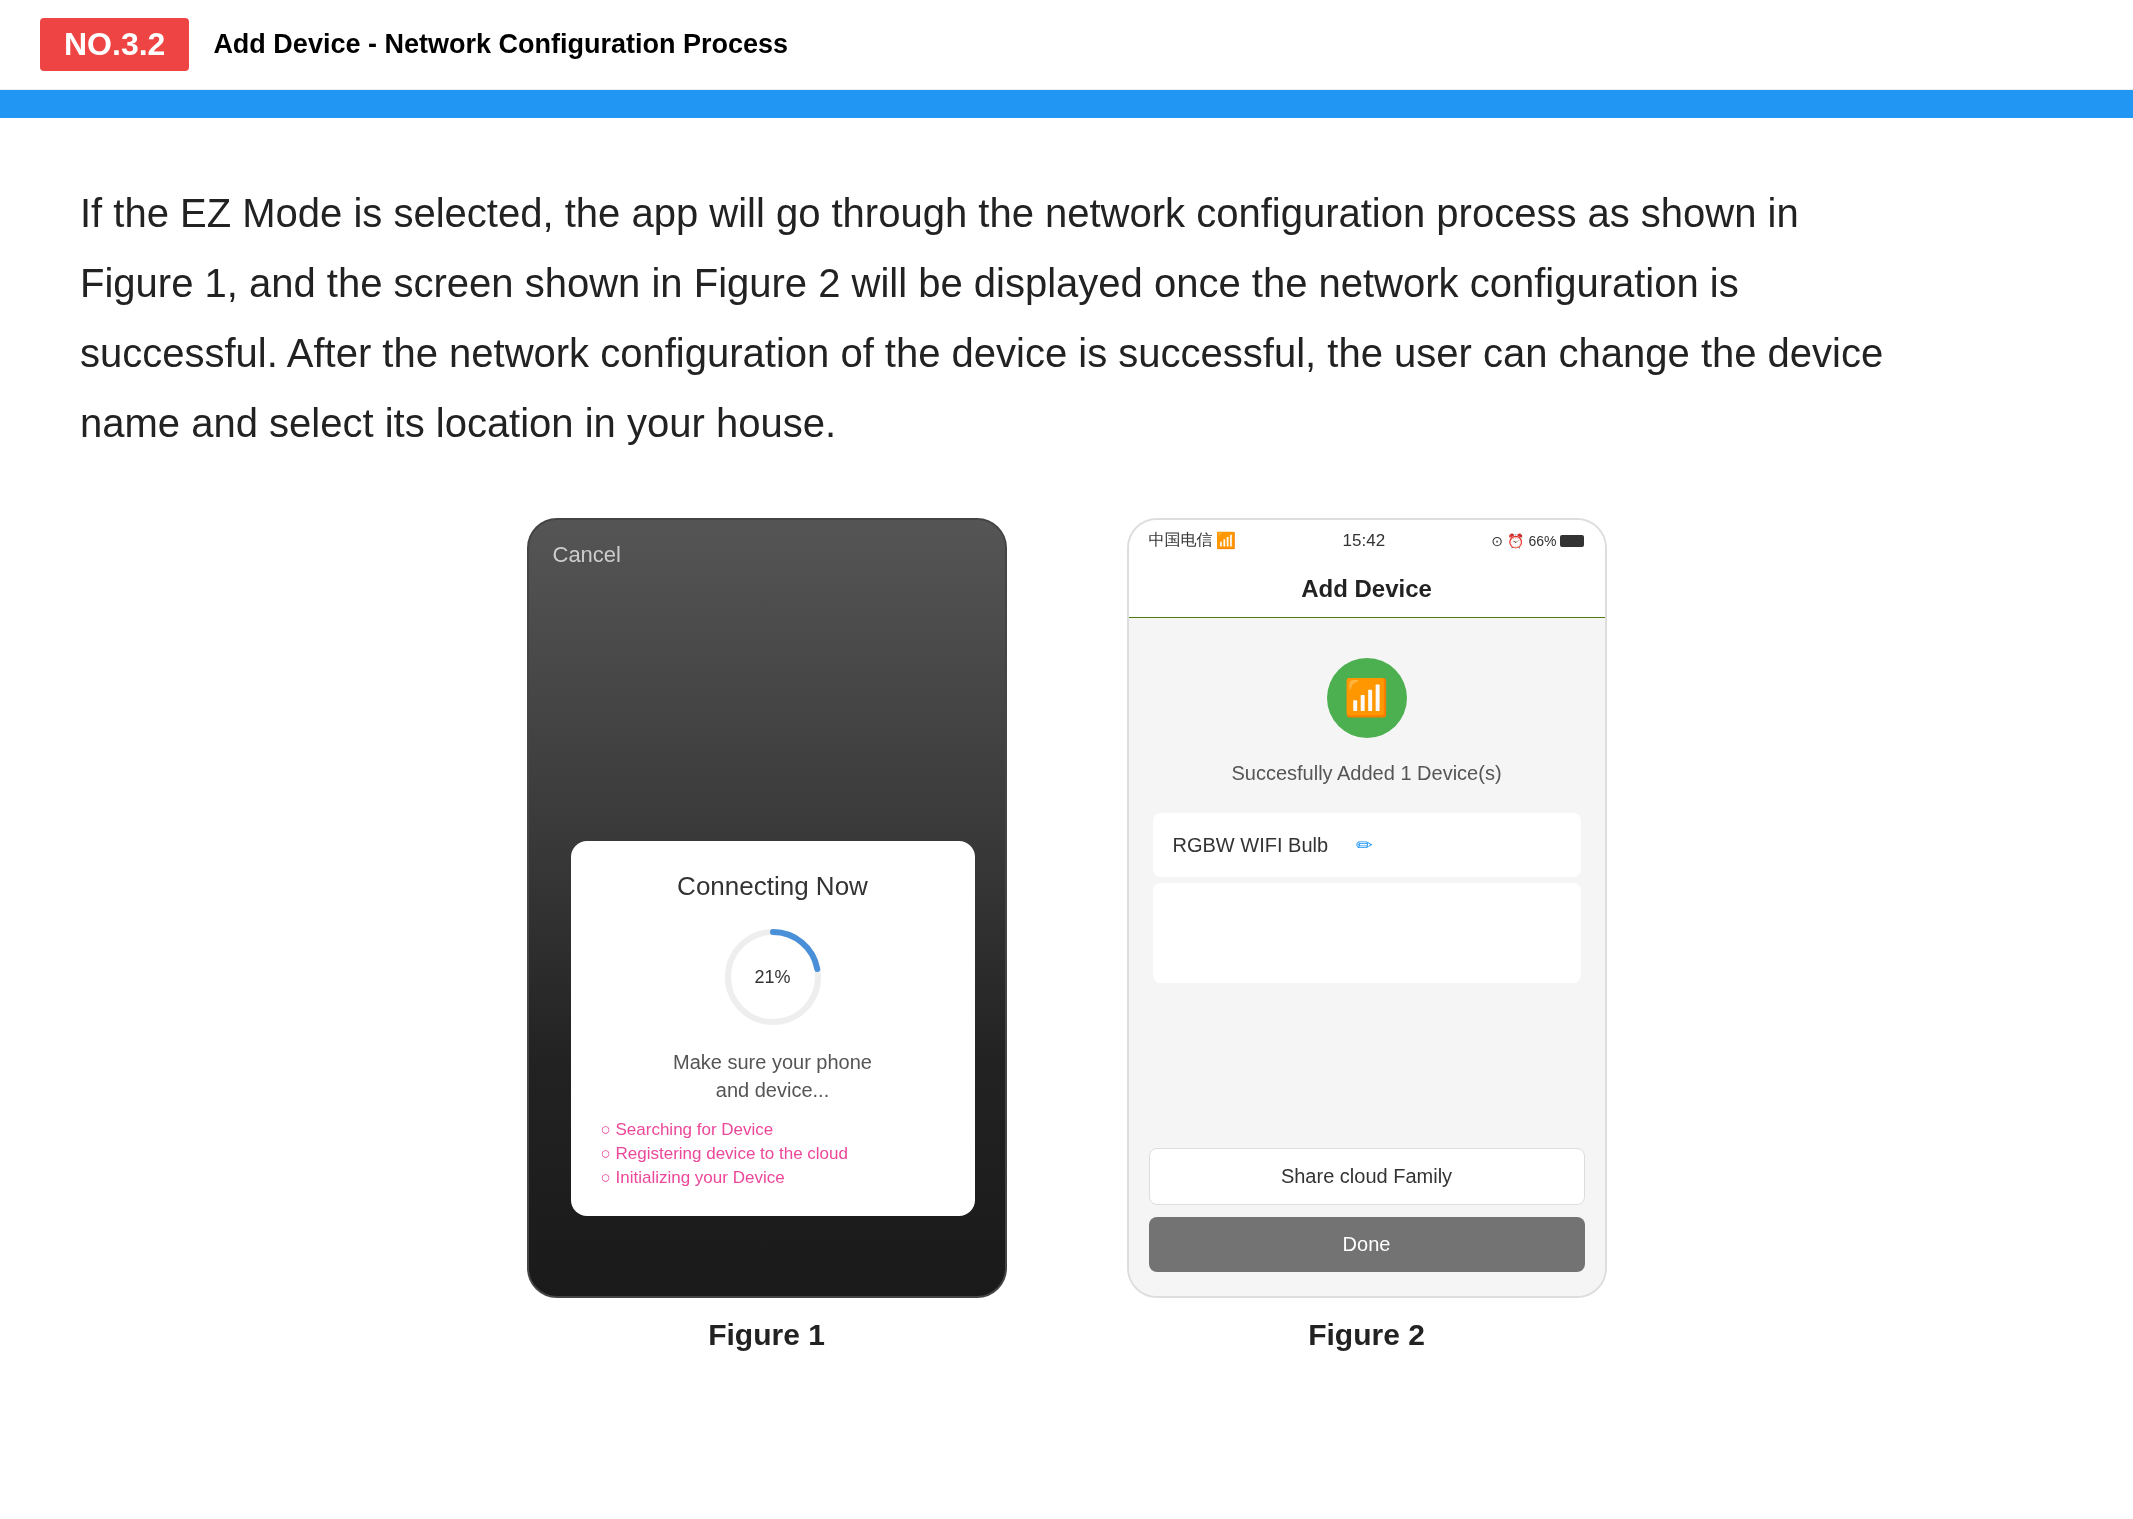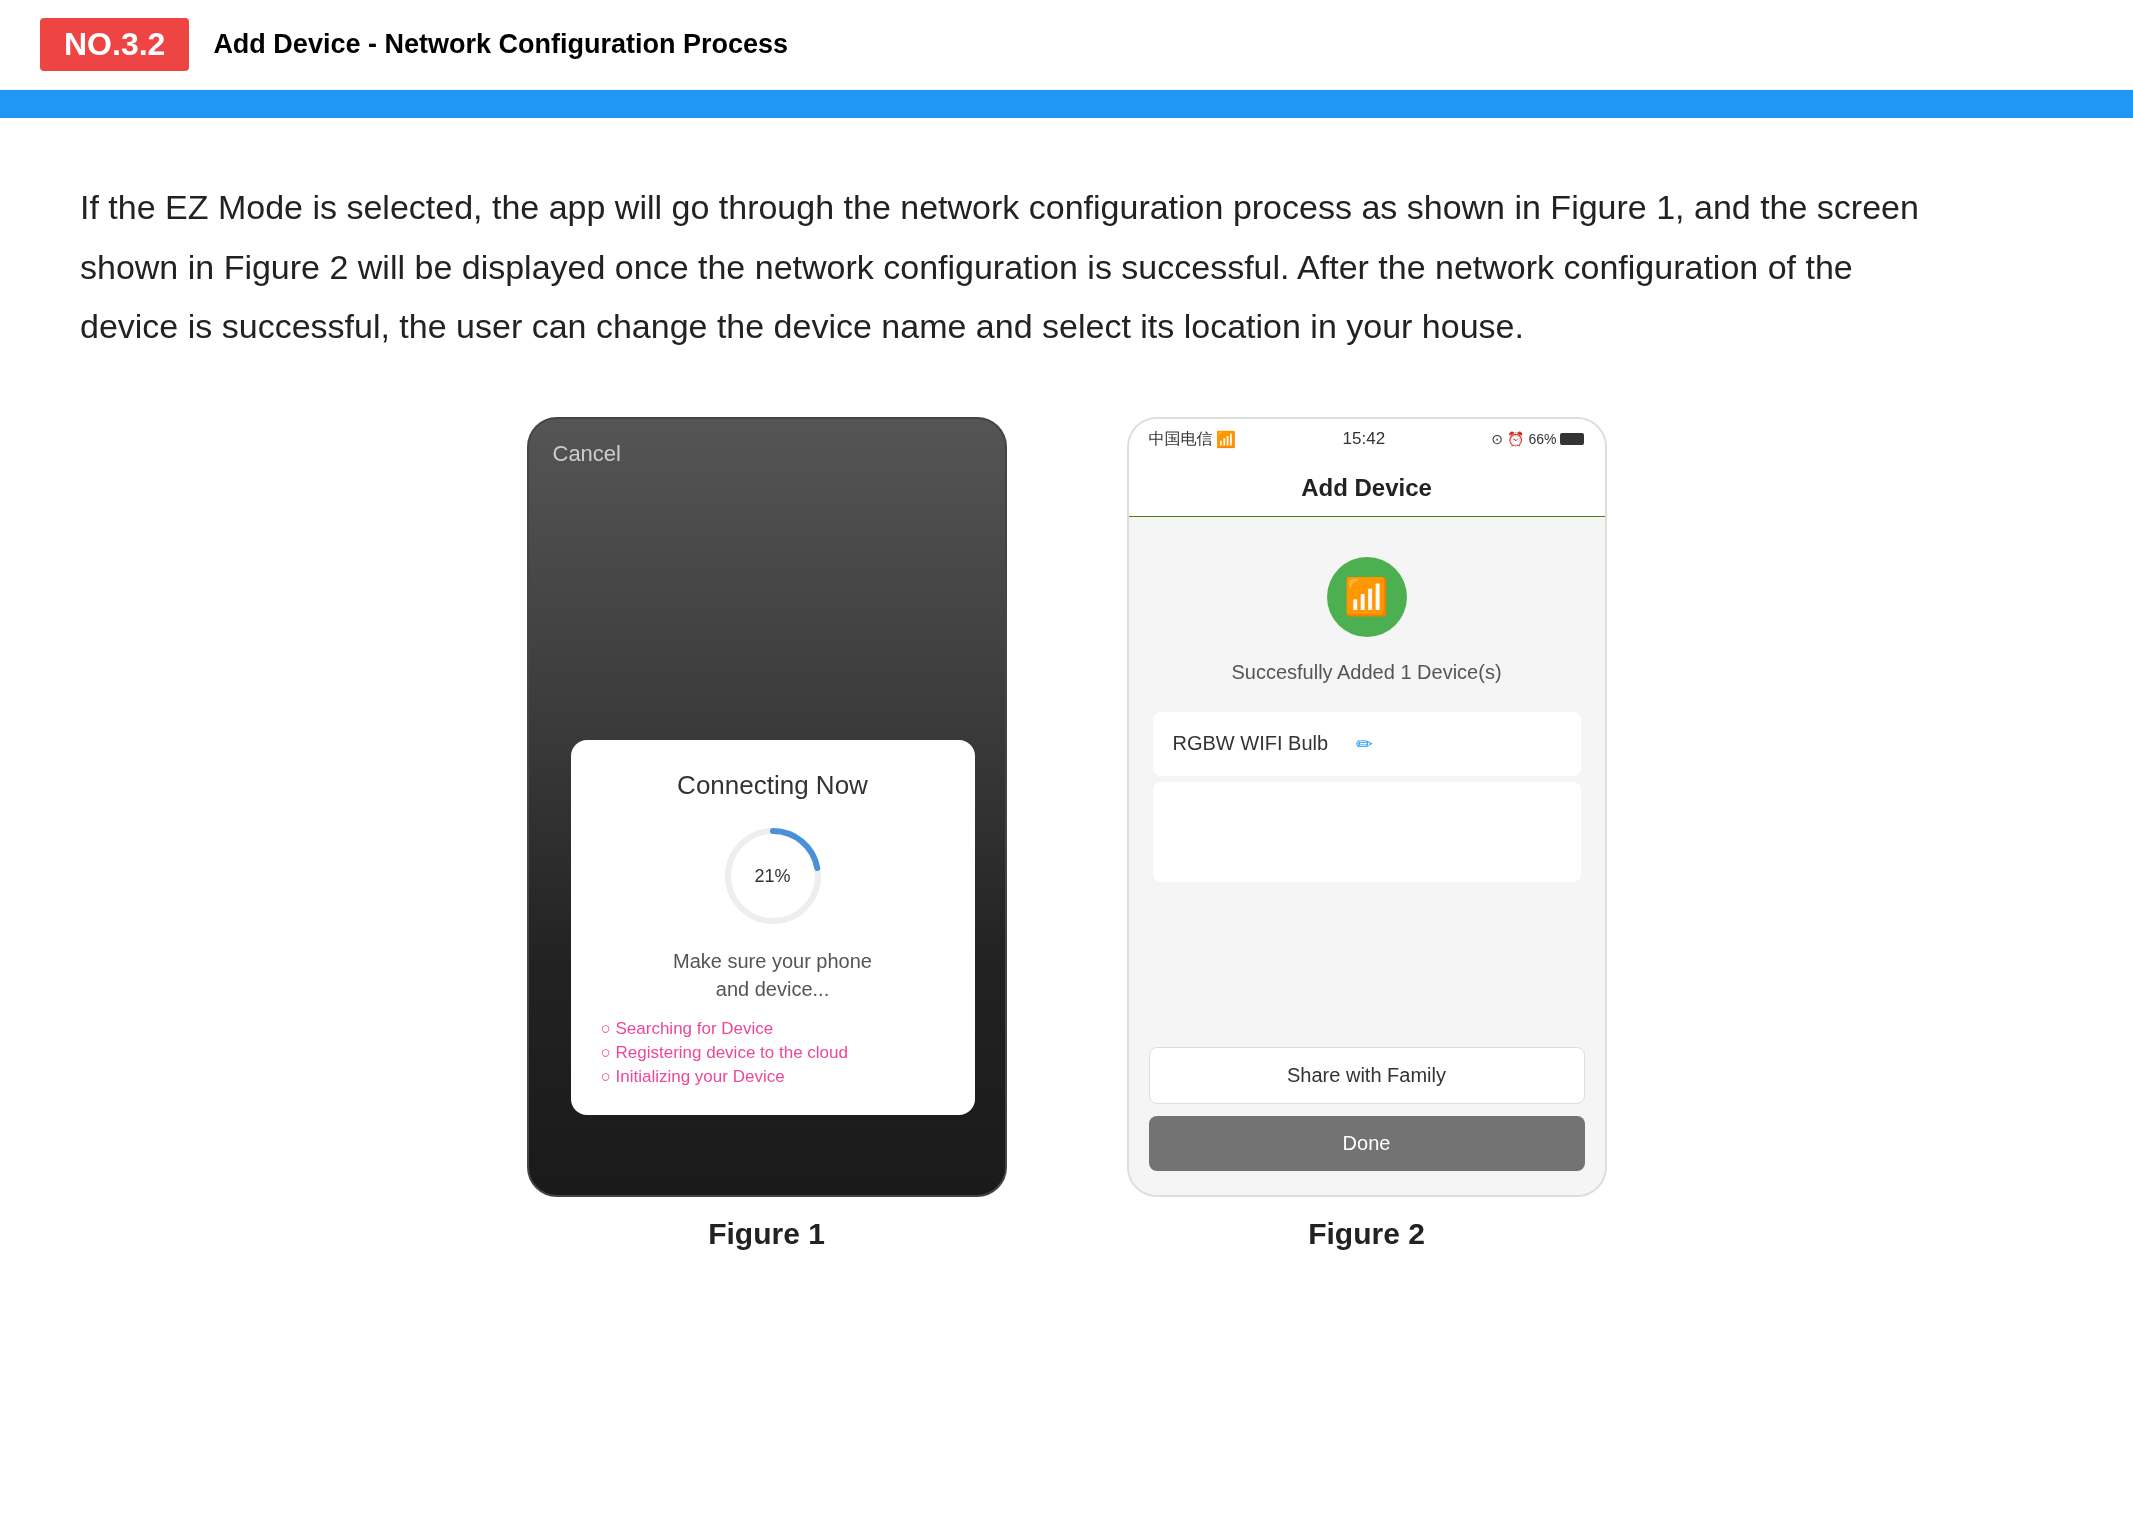--- a/index.html
+++ b/index.html
@@ -36,21 +36,21 @@
     
     .blue-bar {
       height: 28px;
       background: #2196F3;
       width: 100%;
     }
 
     
     .body-text {
       padding: 60px 80px 40px 80px;
-      font-size: 34px;
+      font-size: 40px;
       line-height: 1.75;
       color: #222;
       max-width: 2000px;
     }
 
     
     .figures-container {
       display: flex;
       justify-content: center;
       align-items: flex-start;
@@ -368,21 +368,21 @@
 
         <div class="device-row">
           <span class="device-name">RGBW WIFI Bulb</span>
           <span class="edit-icon">✏</span>
         </div>
 
         <div class="device-area"></div>
       </div>
 
       <div class="phone-footer">
-        <div class="share-btn">Share with Family</div>
+        <div class="share-btn">Share cloud Family</div>
         <div class="done-btn">Done</div>
       </div>
     </div>
 
     <div class="figure-label">Figure 2</div>
   </div>
 
 </div>
 
 </body></html>

